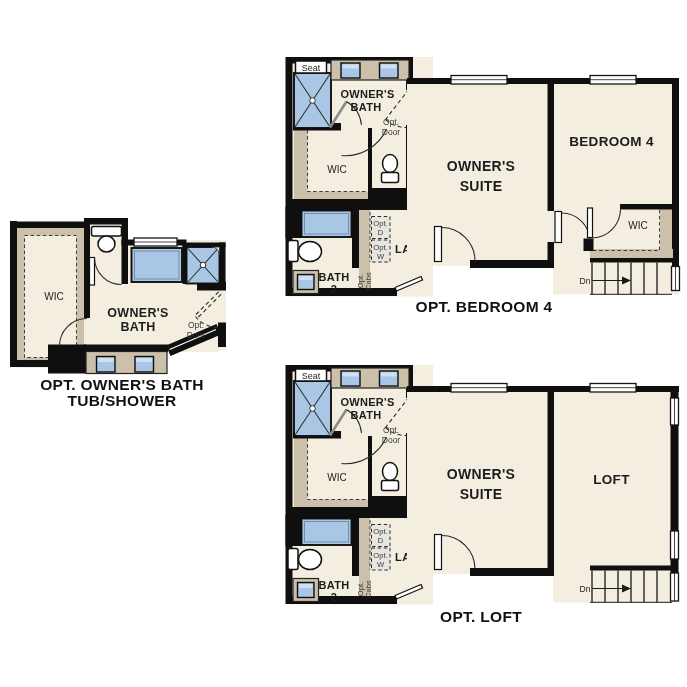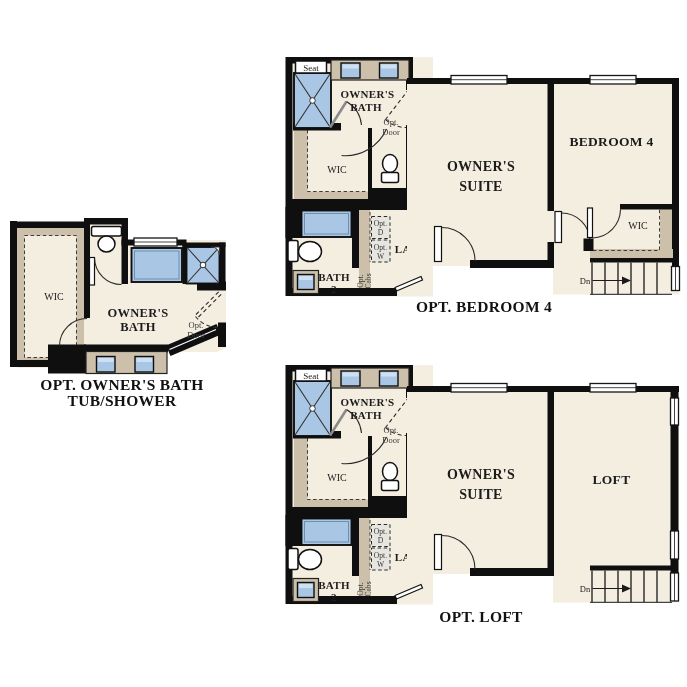--- a/index.html
+++ b/index.html
@@ -1,17 +1,17 @@
 <!DOCTYPE html>
 <html><head>
 <meta charset="utf-8">
 <style>
   html,body{margin:0;padding:0;background:#ffffff;}
   .stage{position:relative;width:687px;height:687px;background:#ffffff;overflow:hidden;
-         font-family:Liberation Serif, serif;}
+         font-family:Liberation Sans, sans-serif;}
   svg text{fill:#1c1c1c;}
   .wall{fill:#0f0f0f;stroke:none;}
   .floor{fill:#f4eee1;stroke:none;}
   .carpet{fill:#ccc0aa;stroke:none;}
   .counter{fill:#ccc0aa;stroke:#222222;stroke-width:1.2;}
   .fix{fill:#a9c6e4;stroke:#0f0f0f;stroke-width:1.9;}
   .fixthin{fill:#a9c6e4;stroke:#0f0f0f;stroke-width:1.4;}
   .fixlight{fill:#cfe0f1;stroke:none;}
   .whitefix{fill:#ffffff;stroke:#111111;stroke-width:1.5;}
   .leaf{fill:#ffffff;stroke:#111111;stroke-width:1.2;}

